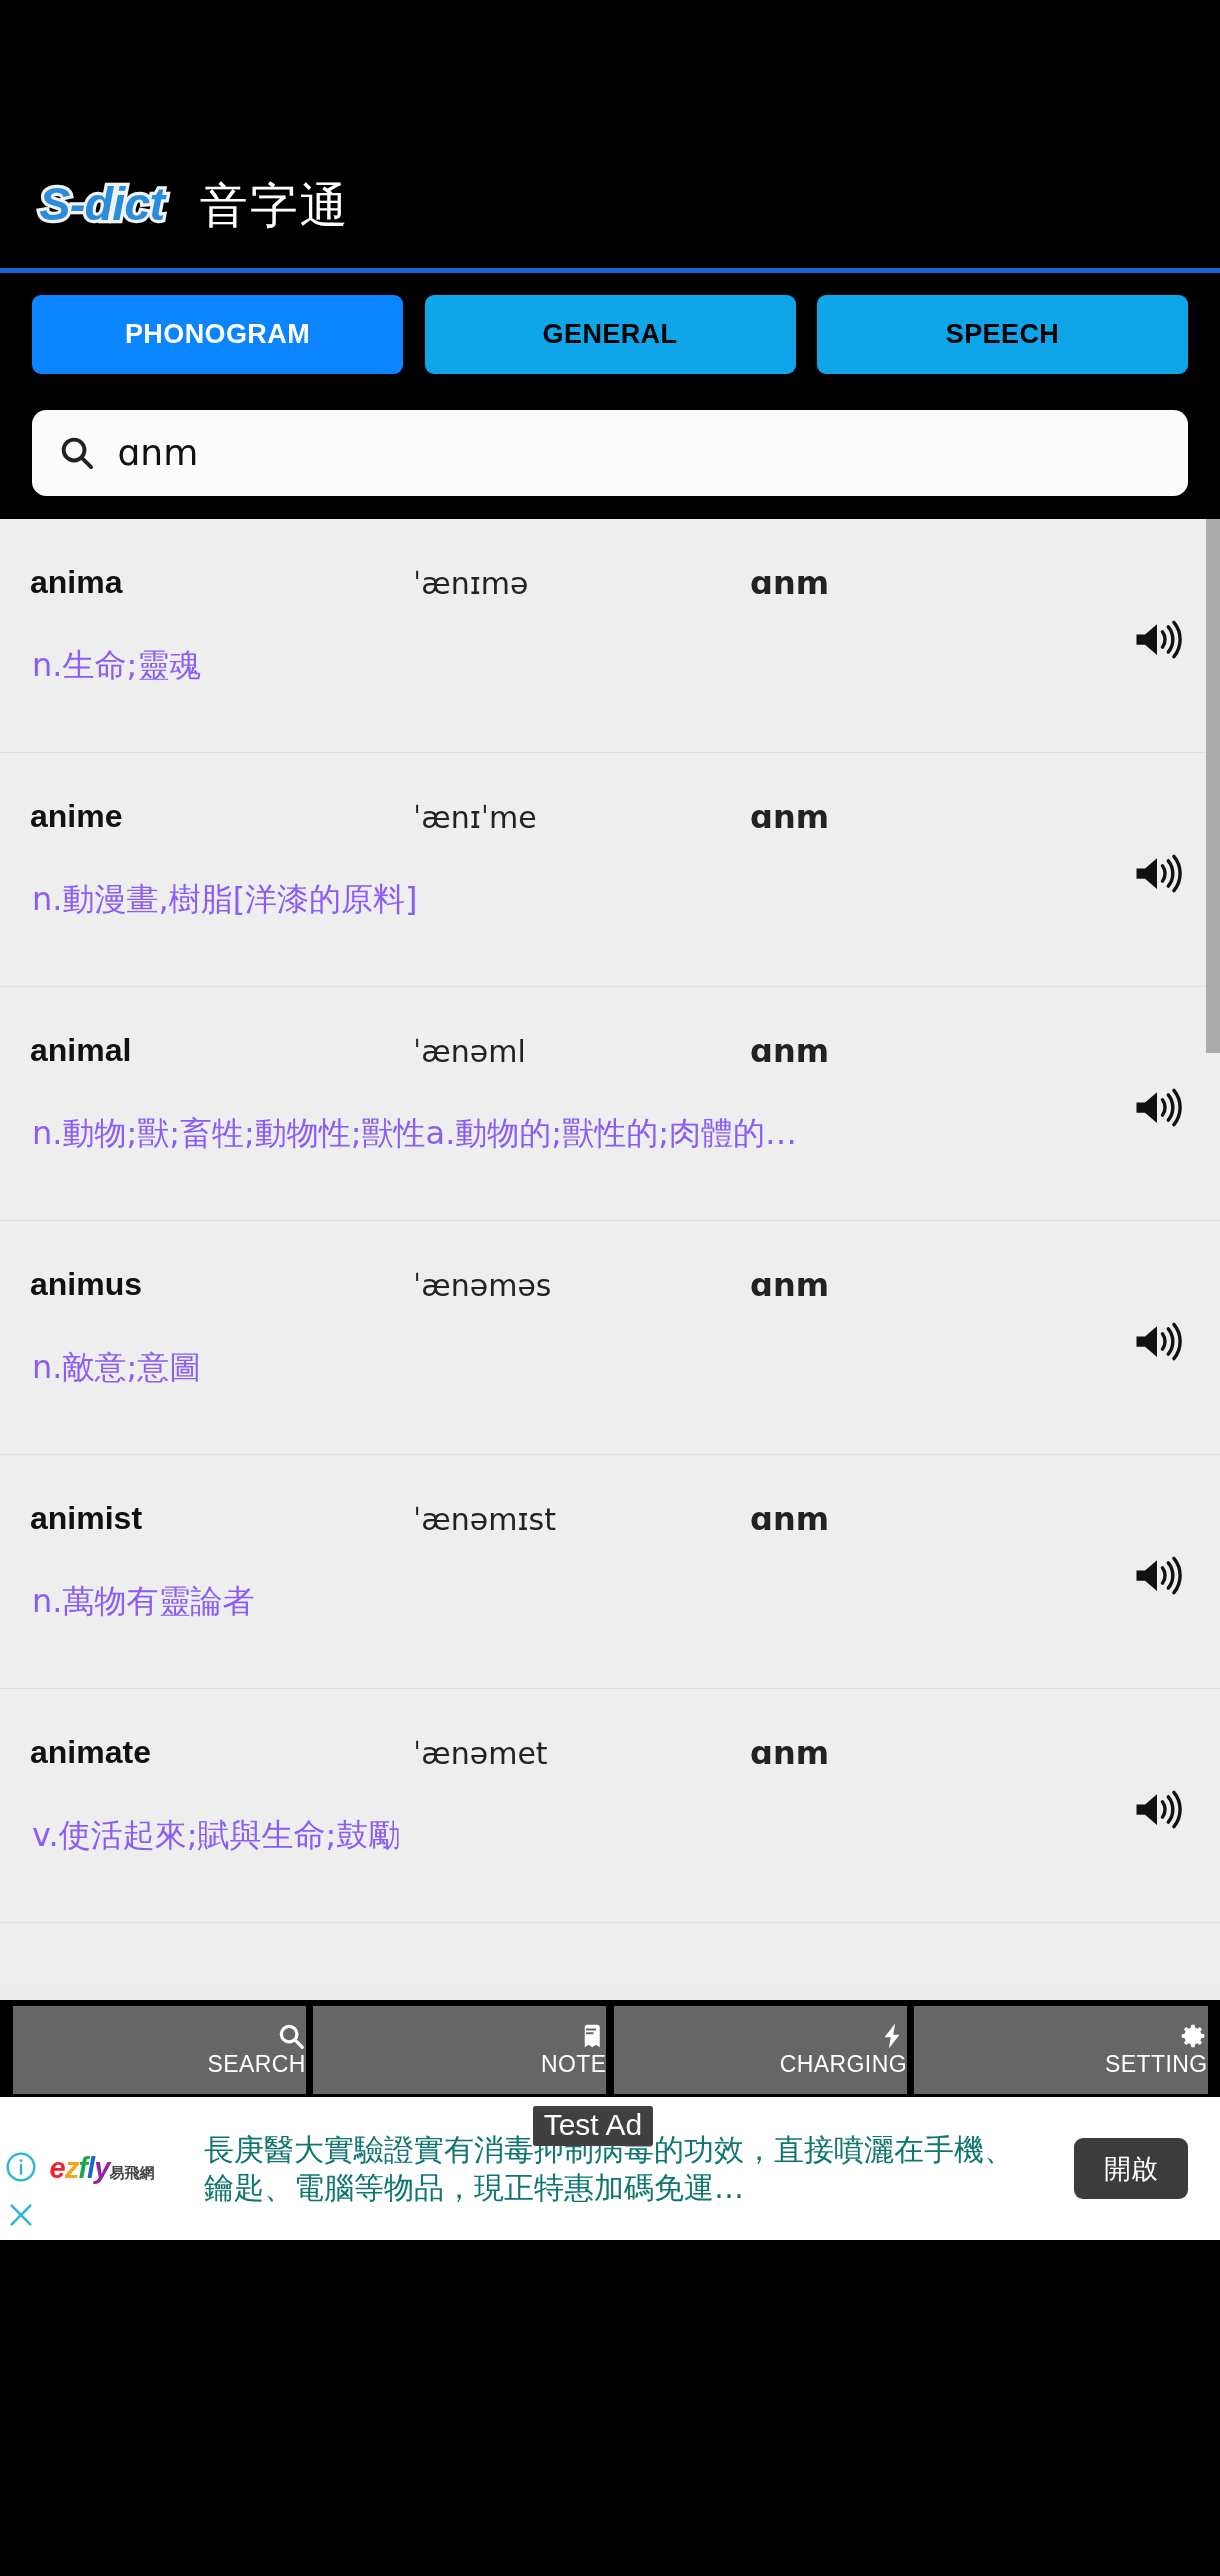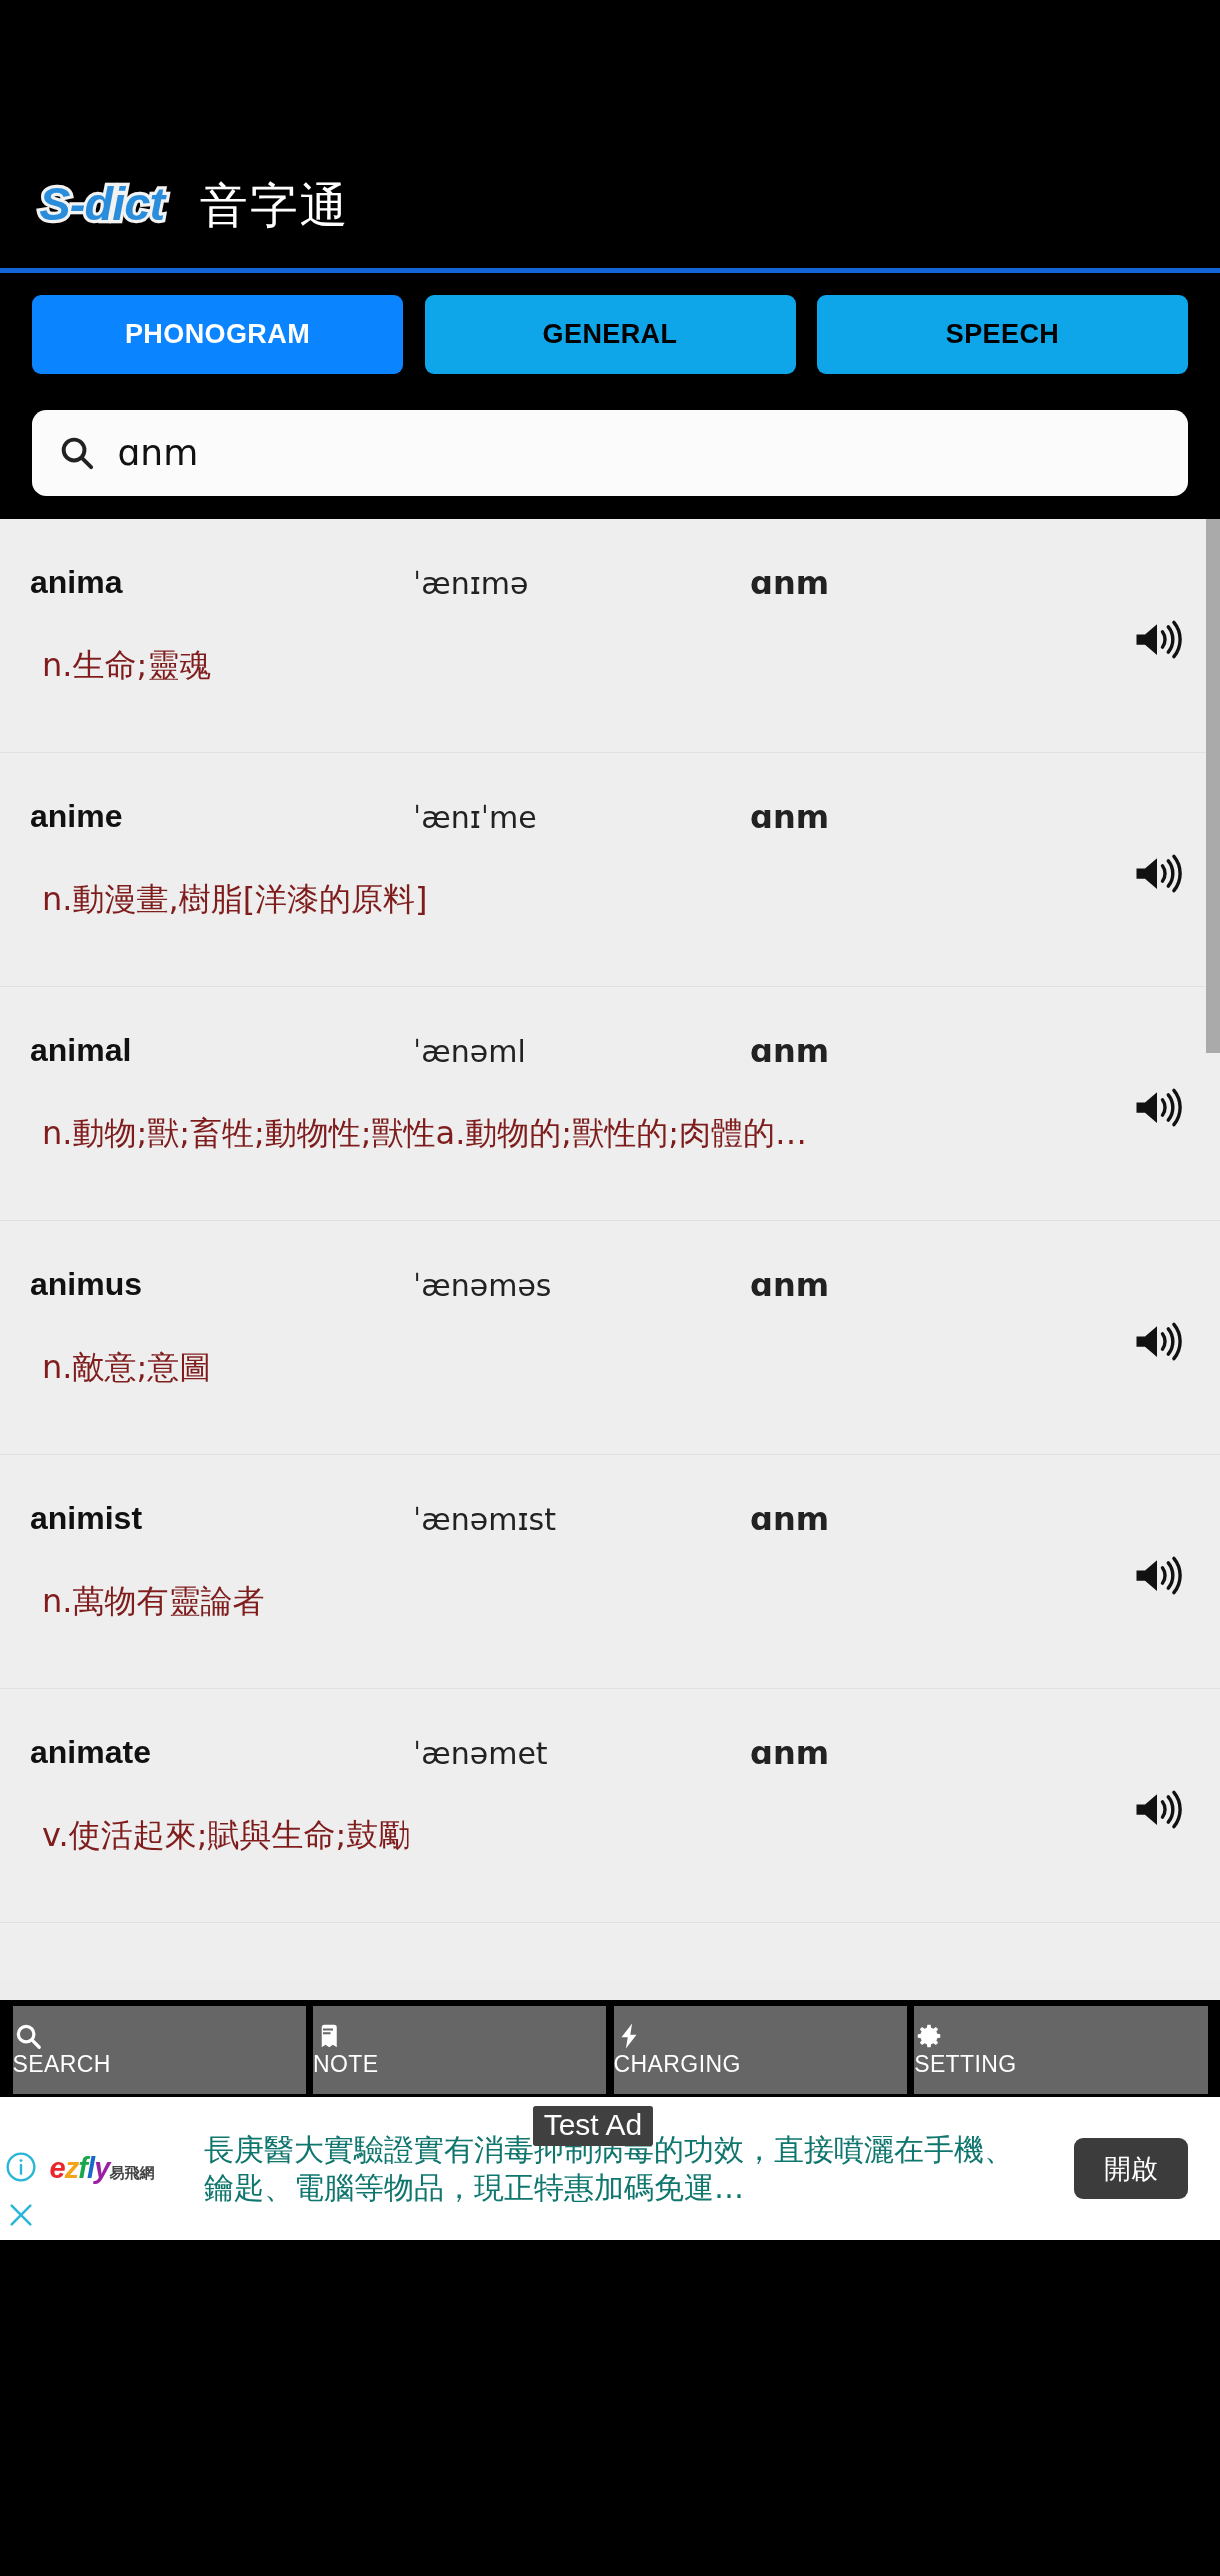--- a/index.html
+++ b/index.html
@@ -84,22 +84,22 @@
   .row .phono {
     position:absolute; left: 750px; top: 45px;
     font-size: 32px; font-weight: 700; color:#222;
     font-family:"DejaVu Sans", sans-serif;
   }
   .row .speaker {
     position:absolute; right: 38px; top: 100px;
     width: 50px; height: 41px;
   }
   .row .def {
-    position:absolute; left: 42px; top: 125px; right: 14.3px;
-    font-size: 32px; color:#7f1d1d;
+    position:absolute; left: 32px; top: 125px; right: 14.3px;
+    font-size: 32px; color:#8b5cf6;
     font-family:"DejaVu Sans","Liberation Sans", sans-serif;
     white-space: nowrap; overflow:hidden;
   }
 
   
   .scrolltrack {
     position:absolute; top:0; right:0; width:14.3px; height:100%;
     background:transparent;
   }
   .scrollthumb {
@@ -108,21 +108,21 @@
   }
 
   
   .navpad { background:#ededed; height: 21.5px; }
   .nav {
     background:#000; height: 97px;
     display:flex; gap: 7.2px; padding: 5.4px 12.5px 3.6px 12.5px;
   }
   .navbtn {
     flex:1; background:#666666; color:#fff;
-    display:flex; flex-direction:column; align-items:flex-start; justify-content:center;
+    display:flex; flex-direction:column; align-items:flex-end; justify-content:center;
     gap: 0; cursor:pointer; user-select:none;
   }
   .navbtn .nico { width:30px; height:30px; display:block; }
   .navbtn .nlbl { font-size: 23px; letter-spacing:0.4px; }
 
   
   .ad {
     position:relative; background:#fff; height: 143px;
     display:flex; align-items:center;
   }

